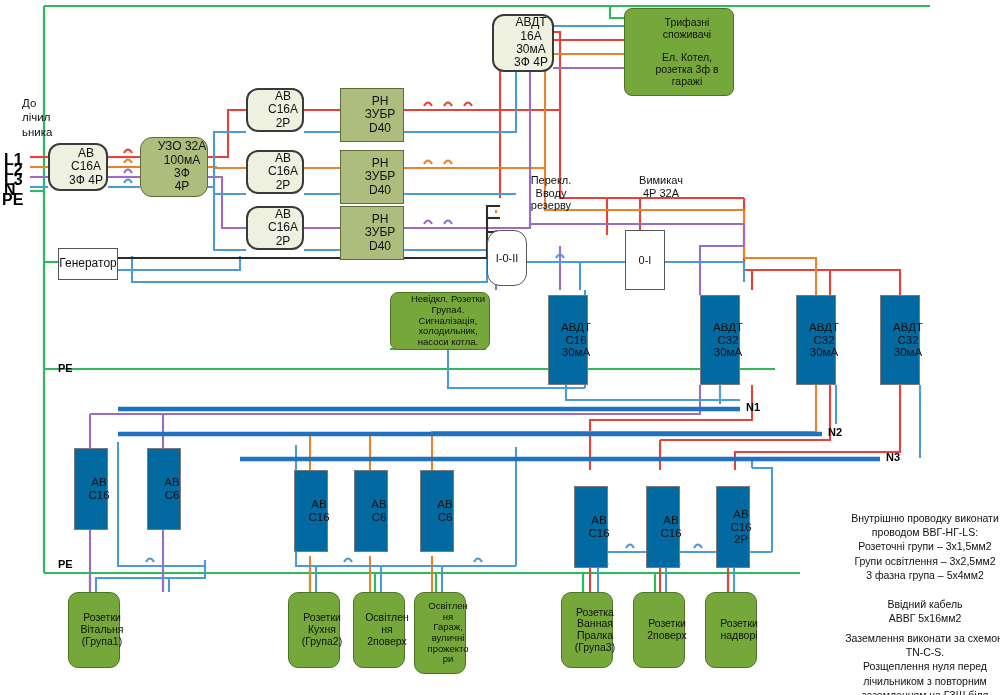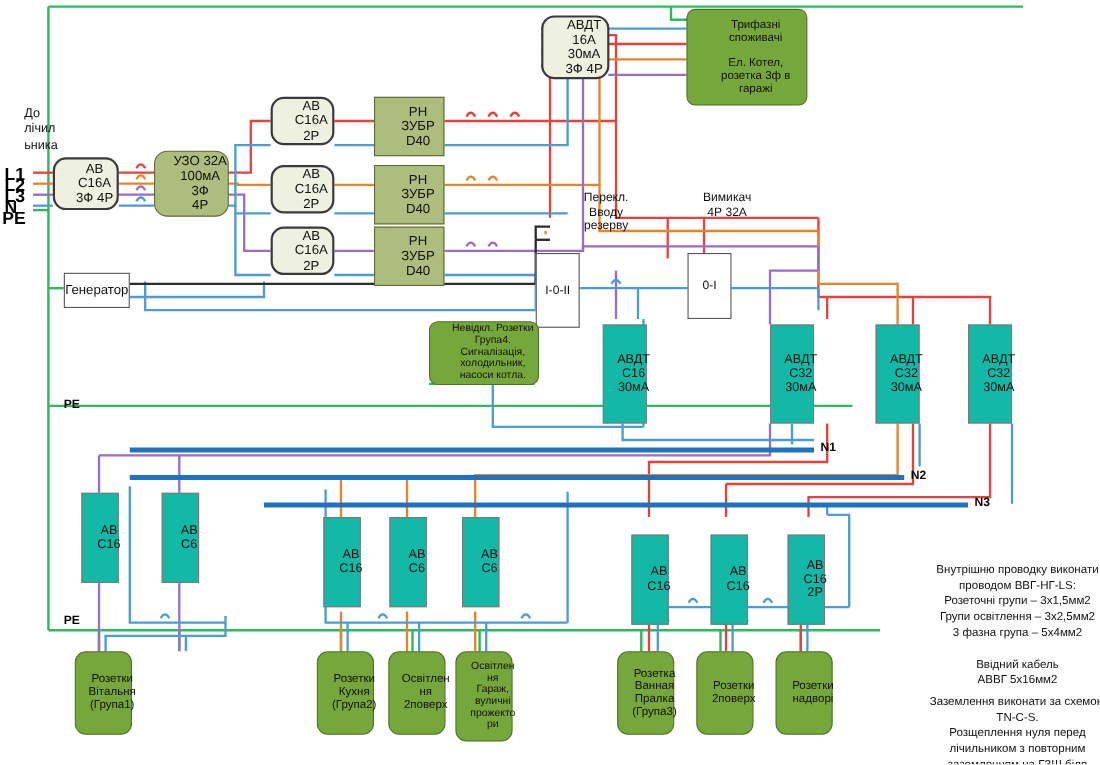--- a/index.html
+++ b/index.html
@@ -10,21 +10,21 @@
   .box{position:absolute;box-sizing:border-box;display:flex;align-items:center;justify-content:center;
        text-align:center;line-height:1.12;}
   
   .bx-cream{background:#eef0e0;border:2px solid #3a3a3a;border-radius:12px;font-size:12px;color:#111;}
   
   .bx-olive{background:#adbd7e;border:1px solid #5d6b3a;font-size:12px;color:#111;}
   
   .bx-load{background:#76a73b;border:1px solid #4e7326;border-radius:8px;font-size:11px;color:#111;}
   .bx-load-sq{background:#76a73b;border:1px solid #4e7326;border-radius:10px;font-size:10.5px;color:#111;}
   
-  .bx-grey{background:#14b8a6;border:1.5px solid #7a7a7a;font-size:11.5px;color:#111;}
+  .bx-grey{background:#0369a1;border:1.5px solid #7a7a7a;font-size:11.5px;color:#111;}
   
   .bx-white{background:#fff;border:1.5px solid #555;font-size:11.5px;color:#111;}
   .bx-plain{background:#fff;border:1.5px solid #555;font-size:12px;color:#111;}
 
   .lbl{position:absolute;font-size:11px;color:#111;text-align:center;line-height:1.15;}
   .lbl-b{position:absolute;font-size:11px;color:#000;font-weight:bold;}
   .note{position:absolute;font-size:10.5px;color:#111;text-align:center;line-height:1.35;margin-top:11px;}
   .phase{position:absolute;font-size:16px;font-weight:bold;color:#000;}
   .src{position:absolute;font-size:11.5px;color:#111;line-height:1.25;}
   .mline{white-space:pre-line;padding-left:16px;}
@@ -266,21 +266,21 @@
   <div class="box bx-load mline" style="left:624px;top:8px;width:110px;height:88px;font-size:10.5px;">Трифазні споживачі
 
 Ел. Котел,
 розетка 3ф в гаражі</div>
 
   <div class="box bx-plain" style="left:58px;top:248px;width:60px;height:32px;">Генератор</div>
 
   <div class="lbl mline" style="left:500px;top:174px;width:70px;">Перекл.
 Вводу
 резерву</div>
-  <div class="box bx-white" style="left:487px;top:230px;width:40px;height:68px;font-size:11px;">I-0-II</div>
+  <div class="box bx-white" style="left:487px;top:230px;width:40px;height:56px;font-size:11px;border-radius:13px;">I-0-II</div>
 
   <div class="lbl mline" style="left:610px;top:174px;width:70px;">Вимикач
 4Р 32А</div>
   <div class="box bx-white" style="left:625px;top:230px;width:40px;height:60px;font-size:11px;">0-I</div>
 
   <div class="box bx-load mline" style="left:390px;top:292px;width:100px;height:58px;font-size:9.5px;">Невідкл. Розетки
 Група4.
 Сигналізація,
 холодильник,
 насоси котла.</div>

